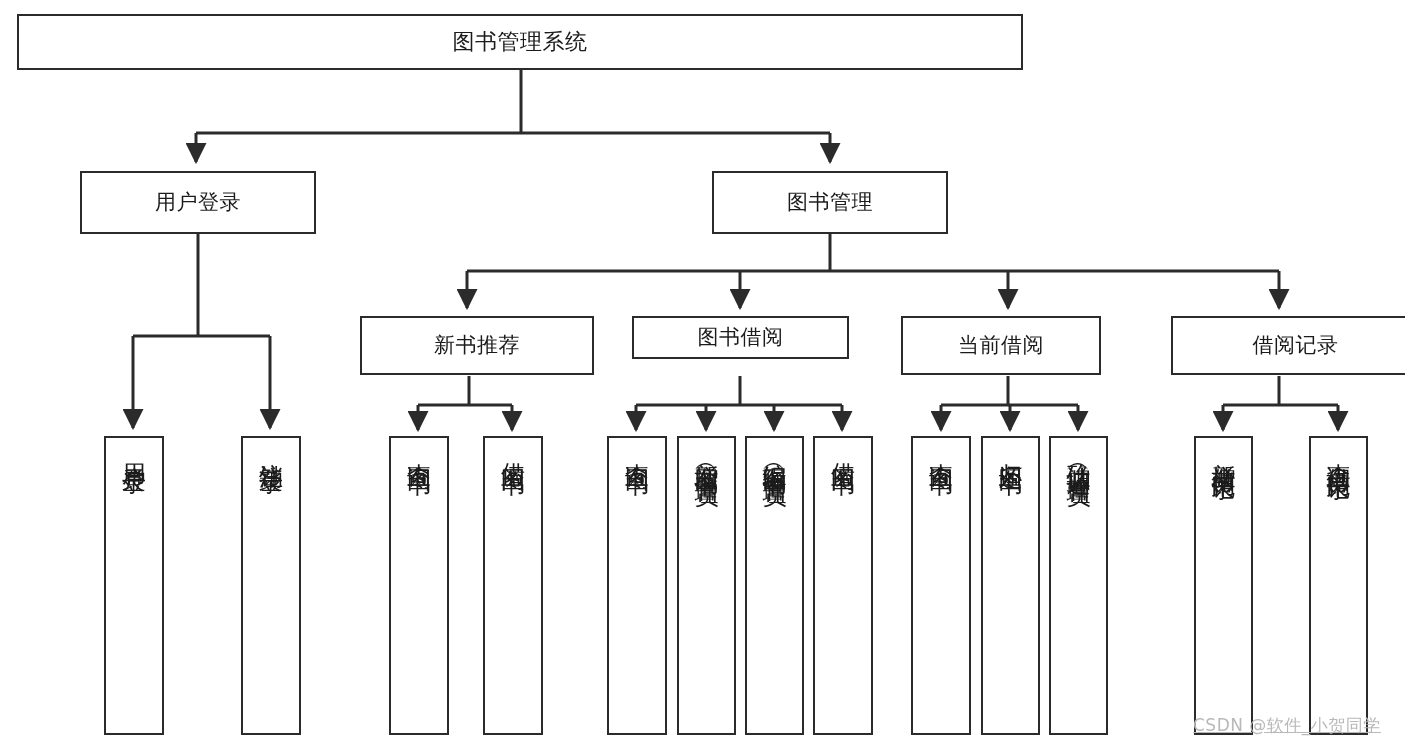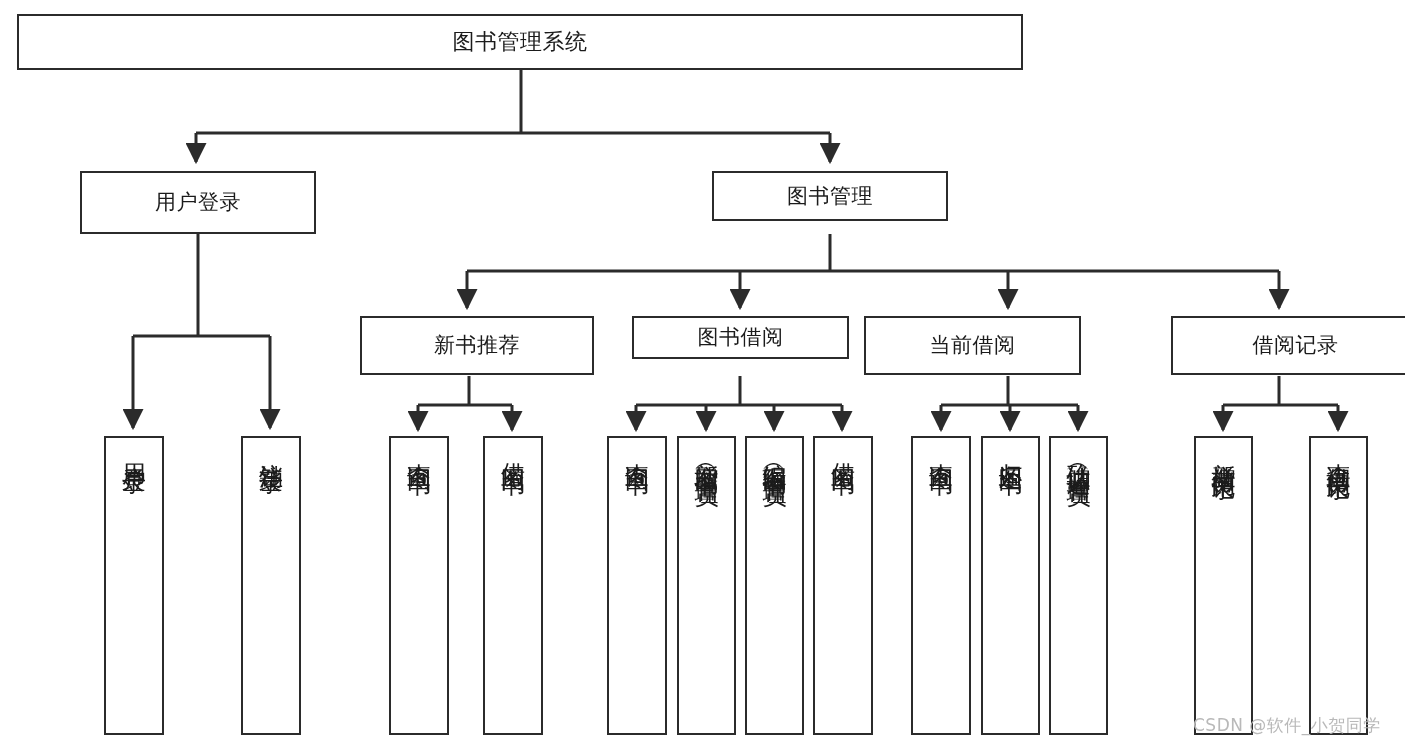--- a/index.html
+++ b/index.html
@@ -69,20 +69,21 @@
   }
   #watermark {
     position: absolute;
     left: 1193px;
     top: 714px;
     font-size: 17px;
     color: #b9b9b9;
     white-space: nowrap;
     letter-spacing: 0.5px;
     pointer-events: none;
+    text-decoration: underline;
   }
 </style>
 </head>
 <body>
 
 <div id="diagram-root">
 
   <svg id="diagram-svg" viewBox="0 0 1405 747" xmlns="http://www.w3.org/2000/svg">
     <defs>
       <marker id="arrow" viewBox="0 0 10 10" refX="9" refY="5" markerWidth="7" markerHeight="7" orient="auto-start-reverse">
@@ -133,31 +134,31 @@
     </g>
   </svg>
 
   <div class="node horiz root" style="left:17px; top:14px; width:1006px; height:56px;">
     <span class="node-label">图书管理系统</span>
   </div>
 
   <div class="node horiz" style="left:80px; top:171px; width:236px; height:63px;">
     <span class="node-label">用户登录</span>
   </div>
-  <div class="node horiz" style="left:712px; top:171px; width:236px; height:50px;">
+  <div class="node horiz" style="left:712px; top:171px; width:236px; height:63px;">
     <span class="node-label">图书管理</span>
   </div>
 
   <div class="node horiz" style="left:360px; top:316px; width:234px; height:59px;">
     <span class="node-label">新书推荐</span>
   </div>
   <div class="node horiz" style="left:632px; top:316px; width:217px; height:43px;">
     <span class="node-label">图书借阅</span>
   </div>
-  <div class="node horiz" style="left:864px; top:316px; width:217px; height:59px;">
+  <div class="node horiz" style="left:901px; top:316px; width:200px; height:59px;">
     <span class="node-label">当前借阅</span>
   </div>
   <div class="node horiz" style="left:1171px; top:316px; width:249px; height:59px;">
     <span class="node-label">借阅记录</span>
   </div>
 
   <div class="node vert" style="left:104px; top:436px; width:60px; height:299px;">
     <span class="node-label">用户登录</span>
   </div>
   <div class="node vert" style="left:241px; top:436px; width:60px; height:299px;">

